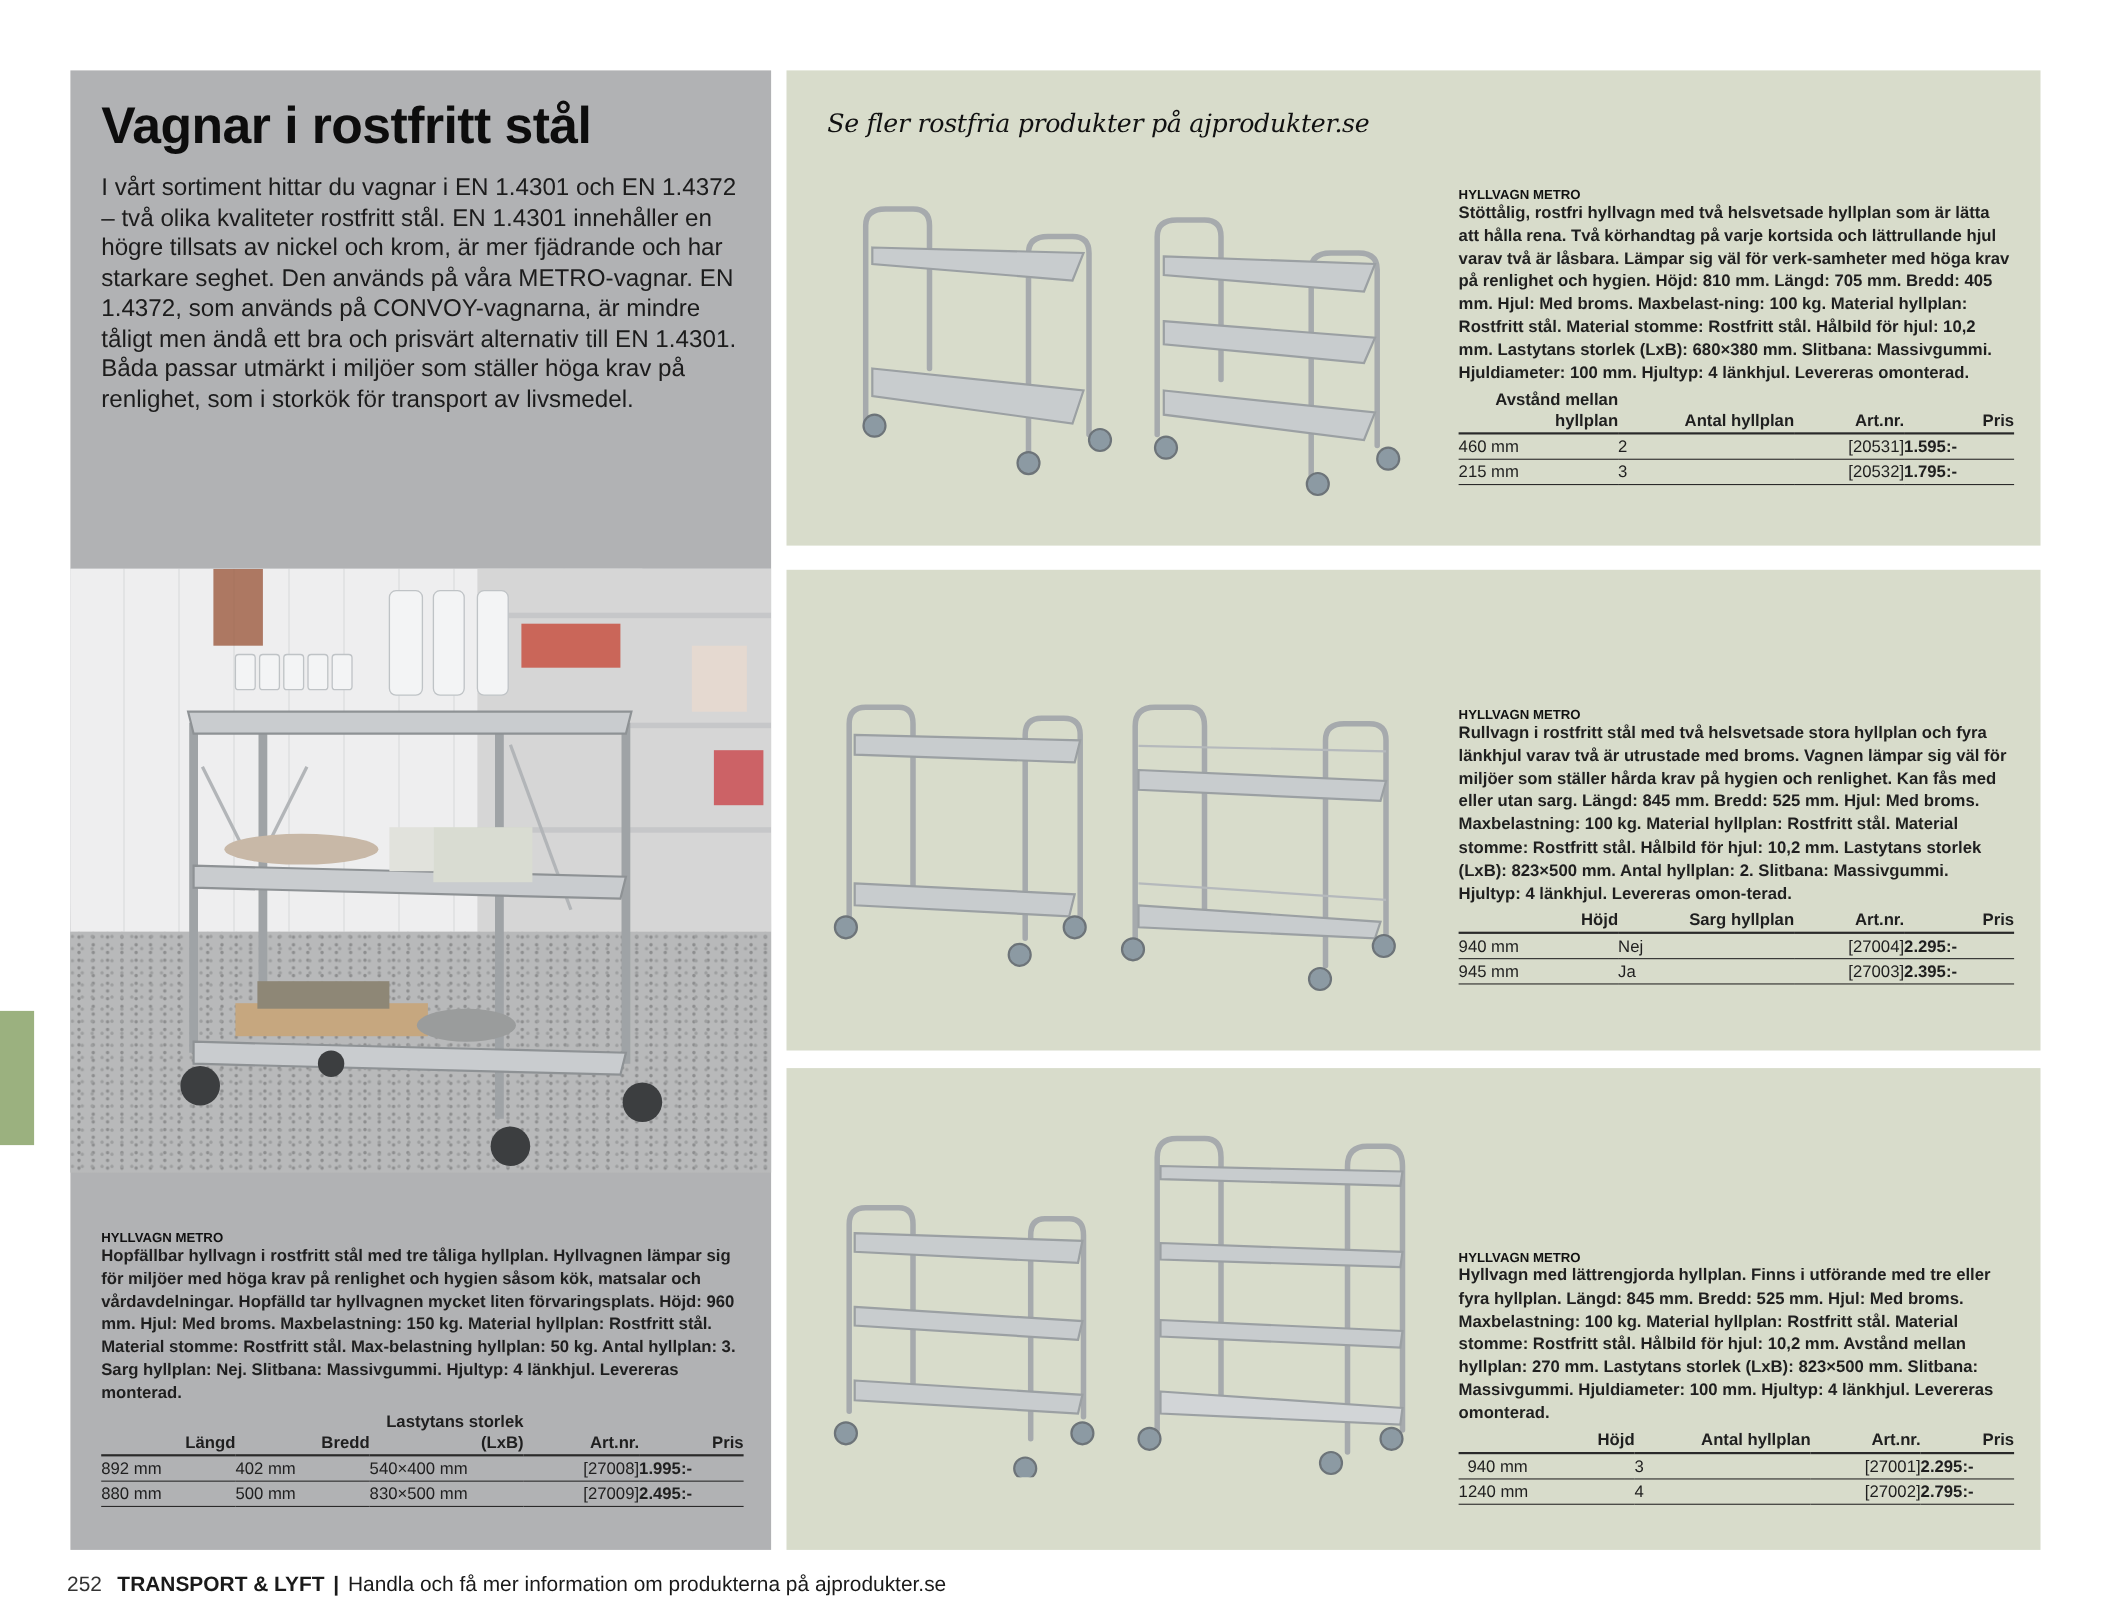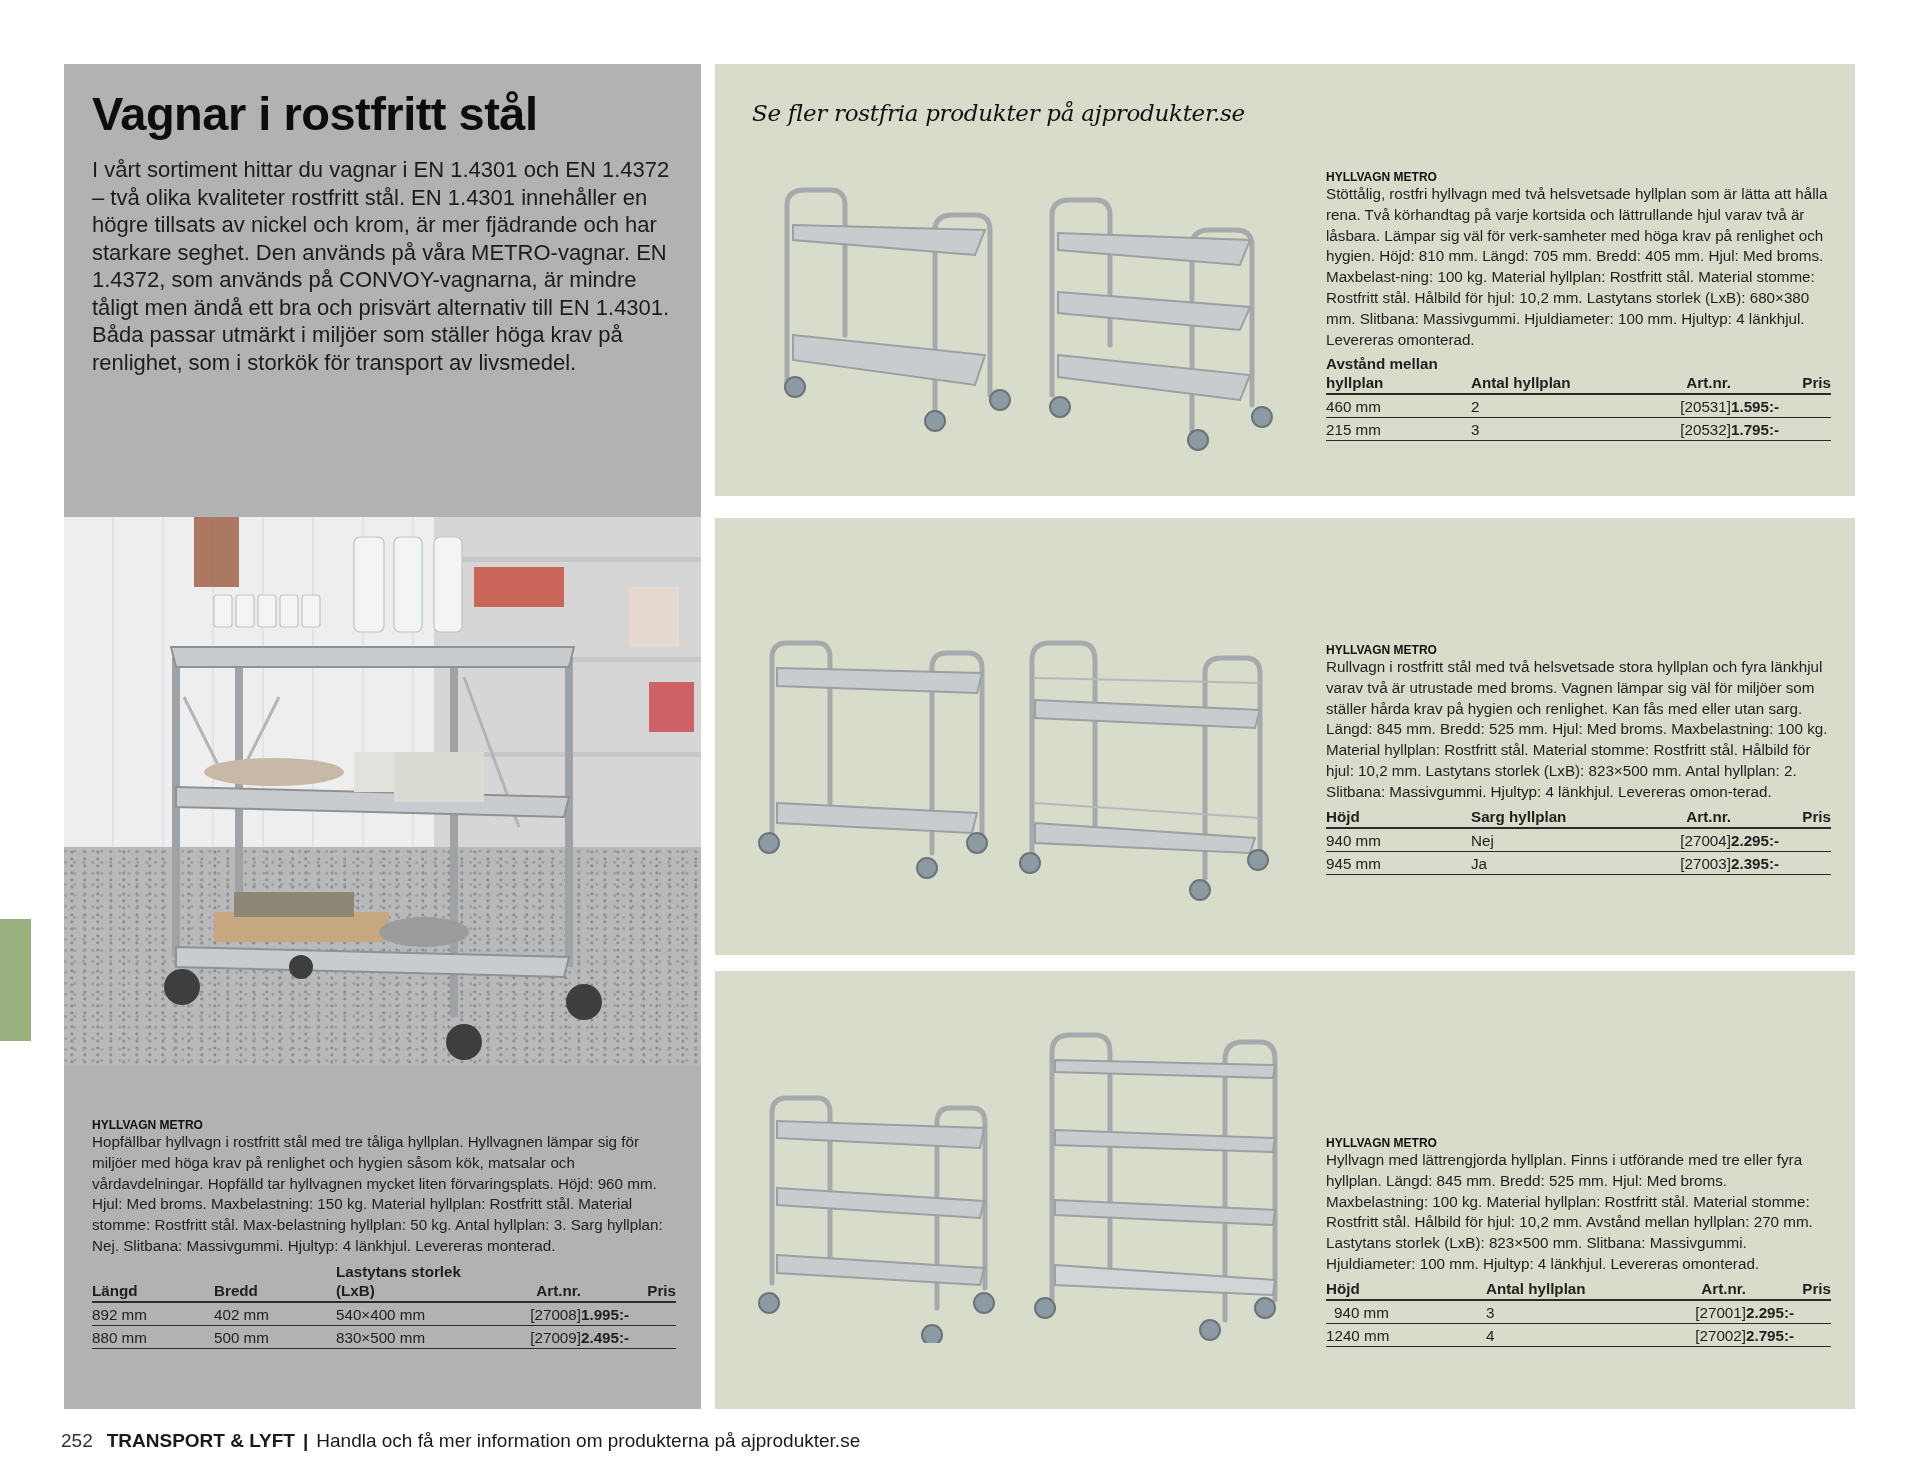--- a/index.html
+++ b/index.html
@@ -21,23 +21,23 @@
   .photo .wall { position:absolute; left:0; top:0; width:520px; height:330px;
            background:repeating-linear-gradient(90deg,#eeeeef 0 48px,#e2e3e4 48px 50px),#ececed; }
   .photo .shelf-bg { position:absolute; left:370px; top:0; width:267px; height:340px; background:#d6d6d6; }
   .photo .shelf-line { position:absolute; left:370px; width:267px; height:5px; background:#c6c7c9; }
   .photo .floor { position:absolute; left:0; top:330px; width:637px; height:219px;
            background:radial-gradient(circle at 20% 40%,#9d9e9f 1px,transparent 2px) 0 0/9px 11px,
                       radial-gradient(circle at 60% 70%,#8c8d8e 1px,transparent 2px) 0 0/13px 7px, #b8b9ba; }
   .photo svg { position:absolute; left:0; top:0; }
 
   .ptitle { font-size:12px; font-weight:bold; color:#111; }
-  .pdesc { font-size:15.2px; line-height:20.8px; color:#1f1f1f; }
+  .pdesc { font-size:15.2px; line-height:20.8px; color:#1f1f1f;font-weight:bold; }
   .spec { border-collapse:collapse; font-size:15.2px; color:#1f1f1f; }
-  .spec th { font-weight:bold; text-align:left; padding:0; vertical-align:bottom; line-height:19px; border-bottom:2px solid #2a2a2a; padding-bottom:1px; }
+  .spec th { font-weight:bold; text-align:right; padding:0; vertical-align:bottom; line-height:19px; border-bottom:2px solid #2a2a2a; padding-bottom:1px; }
   .spec td { padding:2px 0 1px 0; line-height:19px; border-bottom:1.5px solid #2a2a2a;margin-top:45px; }
   .spec .r { text-align:right; }
   .spec td.price { font-weight:bold; text-align:left; }
 
   .script { left:752px; top:100px; font-family:"DejaVu Serif", serif; font-style:italic; font-size:23px; color:#111; letter-spacing:-0.3px; }
 
   .footer { left:61px; top:1430px; font-size:19px; color:#1a1a1a; white-space:nowrap;text-align:center; }
   .footer .pg { color:#333; margin-right:14px; }
   .footer .sec { font-weight:bold; }
   .footer .sep { font-weight:bold; margin:0 8px; }

